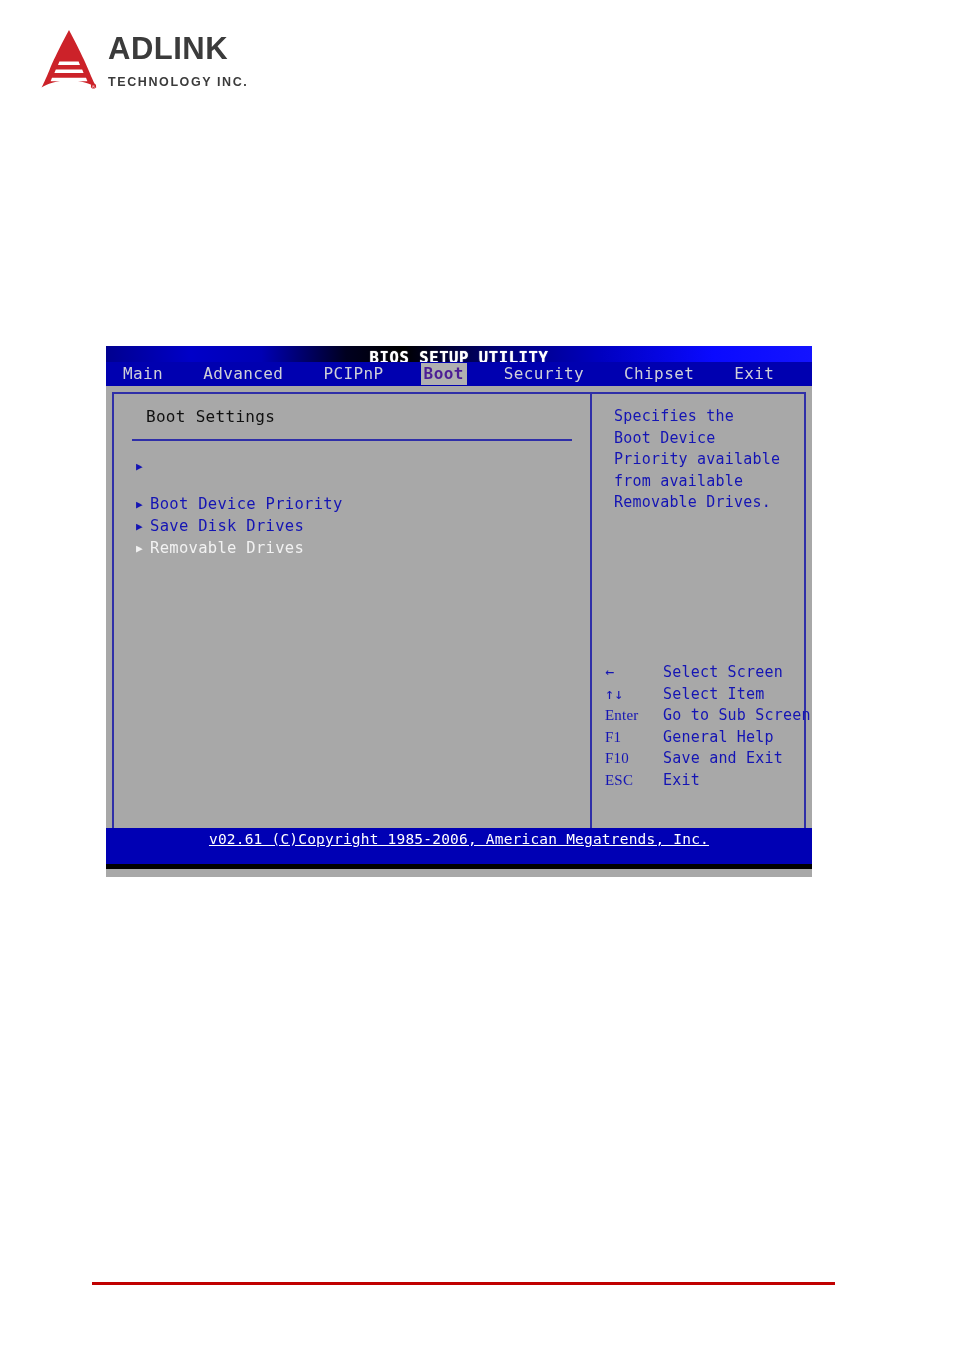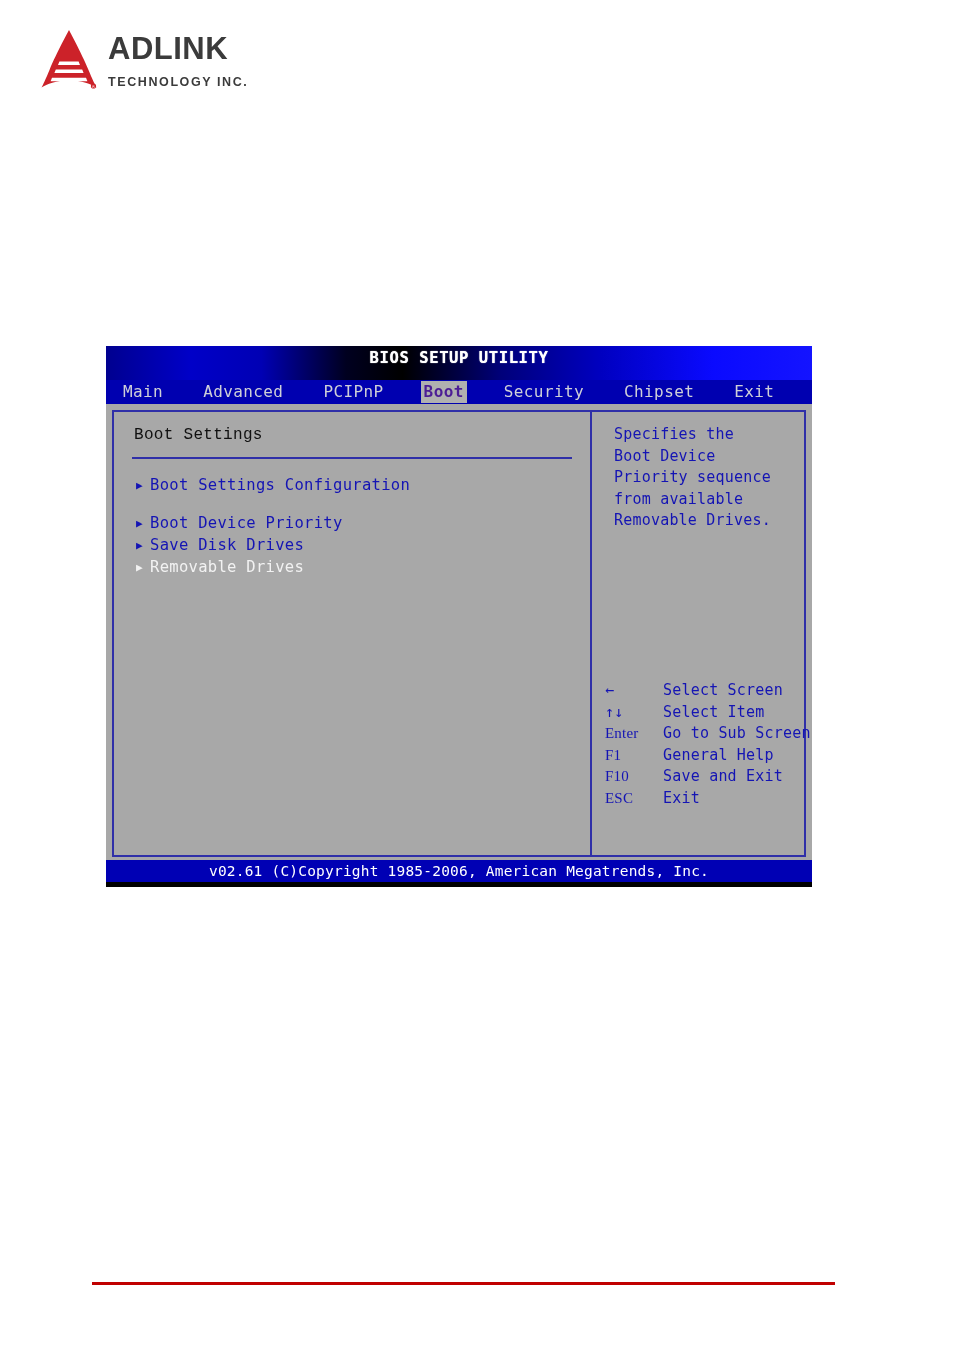--- a/index.html
+++ b/index.html
@@ -64,21 +64,21 @@
     left: 106px;
     top: 346px;
     width: 706px;
     height: 531px;
     font-family: "DejaVu Sans Mono", "Liberation Mono", monospace;
     background: #a8a8a8;
   }
 
   #bios-titlebar {
     position: relative;
-    height: 34px;
+    height: 16px;
     background: linear-gradient(to right,
         #00008f 0%,
         #0000c8 12%,
         #0000b4 22%,
         #000020 34%,
         #000000 42%,
         #000033 48%,
         #00007a 56%,
         #0000c0 70%,
         #0a0aff 86%,
@@ -154,22 +154,21 @@
     flex: 1;
     box-sizing: border-box;
     padding: 12px 10px 0 10px;
   }
 
   #section-title {
     color: #101010;
     font-size: 16px;
     line-height: 22px;
     letter-spacing: 0.3px;
-    margin-left: 4px;
-    font-family: Liberation Mono, monospace;
+    margin-left: 16px;
   }
   #section-rule {
     height: 2px;
     background: #2f2fa8;
     margin: 11px 2px 0 2px;
   }
 
   .menu-group { margin-top: 16px; }
   .menu-group.tight { margin-top: 16px; }
 
@@ -228,27 +227,28 @@
     padding-left: 3px;
   }
   .legend-key.wide { width: 58px; font-family: Liberation Serif, serif; }
   .legend-desc { flex: 1; }
 
   #bios-footer {
     position: absolute;
     left: 0;
     right: 0;
     bottom: 5px;
-    height: 22px;
+    height: 36px;
     background: #0000b4;
     color: #ffffff;
     font-size: 14.5px;
     line-height: 22px;
     text-align: center;
     letter-spacing: 0.2px;
+    text-decoration: underline;
   }
   #bios-bottom-edge {
     position: absolute;
     left: 0;
     right: 0;
     bottom: 0;
     height: 5px;
     background: #000000;
   }
 
@@ -302,21 +302,20 @@
 
     <div id="panels">
 
       <div id="left-panel">
         <div id="section-title">Boot Settings</div>
         <div id="section-rule"></div>
 
         <div class="menu-group">
           <div class="bios-item">
             <span class="arrow">▶</span>
-            <span>Boot Settings Configuration</span>
           </div>
         </div>
 
         <div class="menu-group tight">
           <div class="bios-item">
             <span class="arrow">▶</span>
             <span>Boot Device Priority</span>
           </div>
           <div class="bios-item">
             <span class="arrow">▶</span>
@@ -326,21 +325,21 @@
             <span class="arrow">▶</span>
             <span>Removable Drives</span>
           </div>
         </div>
       </div>
 
       <div id="right-panel">
         <div>
           <div class="help-line">Specifies the</div>
           <div class="help-line">Boot Device</div>
-          <div class="help-line">Priority sequence</div>
+          <div class="help-line">Priority available</div>
           <div class="help-line">from available</div>
           <div class="help-line">Removable Drives.</div>
         </div>
 
         <div id="legend">
           <div class="legend-row">
             <span class="legend-key">←</span>
             <span class="legend-desc">Select Screen</span>
           </div>
           <div class="legend-row">

